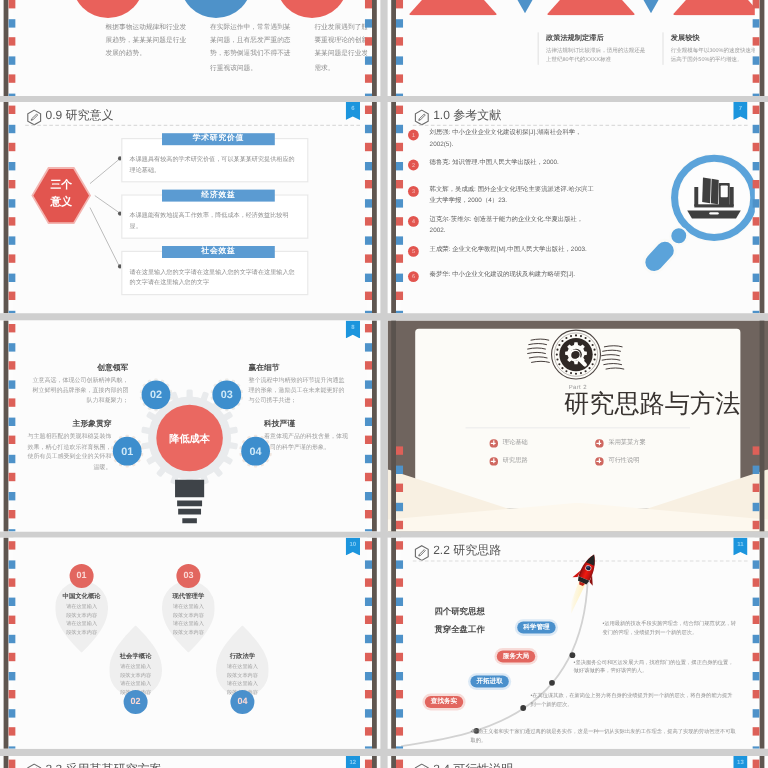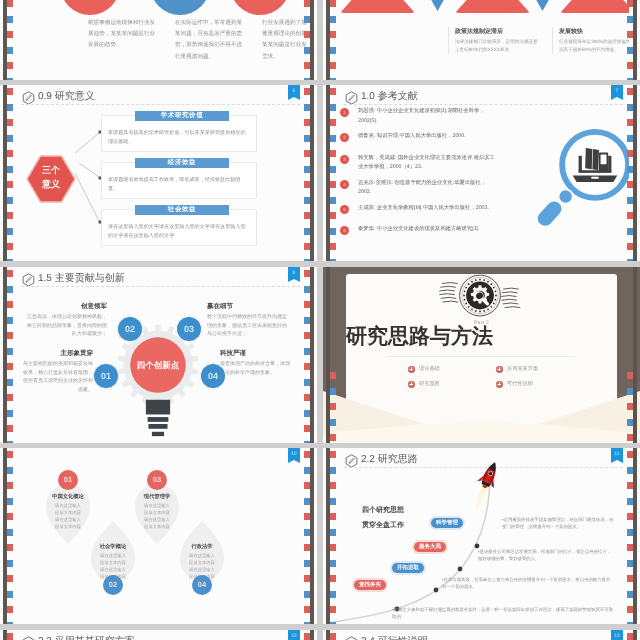--- a/index.html
+++ b/index.html
@@ -32,21 +32,21 @@
 .hrule{position:absolute;left:0;right:0;top:14px;height:0;border-top:1px dashed #dcdcdc;}
 .bookmark{position:absolute;right:6px;top:0px;width:12px;height:15px;z-index:3;
   background:#1c95dd;clip-path:polygon(0 0,100% 0,100% 100%,50% 80%,0 100%);
   color:#8fd0f5;font-size:5px;text-align:center;line-height:12px;font-weight:bold;}
 
 
 .s13 .card{position:absolute;left:90px;width:154px;height:35px;border:1px solid #e9e9e9;background:#fff;}
 .s13 .caphdr{position:absolute;left:33px;width:94px;height:10px;background:#5b9bd2;
   color:#fff;font-size:6.5px;font-weight:bold;text-align:center;line-height:10px;letter-spacing:.6px;}
 .s13 .captxt{position:absolute;left:6px;right:6px;top:13px;font-size:5.1px;color:#8d8d8d;line-height:1.8;}
-.hexred{position:absolute;left:13px;top:70px;width:54px;height:48px;}
+.hexred{position:absolute;left:13px;top:54px;width:54px;height:48px;}
 .hexred .lbl{position:absolute;left:0;right:0;top:9px;text-align:center;color:#fff;
   font-size:9px;font-weight:bold;line-height:1.5;}
 
 
 .s15 .lbl{position:absolute;font-size:5px;color:#9a9a9a;line-height:1.7;}
 .s15 .lbl b{font-size:6.5px;color:#4a4a4a;display:block;margin-bottom:1px;}
 .s15 .num{position:absolute;width:32px;height:32px;z-index:3;}
 .s15 .ncir{position:absolute;left:4px;top:4px;width:24px;height:24px;border-radius:50%;
   background:#3d8ecd;color:#cfe9f8;font-size:9px;font-weight:bold;text-align:center;line-height:24px;}
 
@@ -70,22 +70,22 @@
   color:#f6c8c5;font-size:4.5px;text-align:center;line-height:9px;}
 .reftx{display:block;margin-left:18px;width:137px;font-size:5.3px;color:#5f5f5f;line-height:1.85;}
 .magnifier{position:absolute;right:-5px;top:41px;width:110px;height:110px;z-index:4;}
 .mg-inner{position:absolute;left:46px;top:18px;}
 
 
 .sec{position:absolute;inset:0;background:#6f645e;overflow:hidden;}
 .sec .card{position:absolute;left:23px;right:23px;top:7px;height:150px;background:#fcfbf7;
   border-radius:3px;z-index:2;}
 .stamp{position:absolute;left:90px;top:0px;}
-.secttl{position:absolute;left:0;right:0;top:51px;text-align:left;font-size:21px;
-  font-weight:bold;color:#383330;letter-spacing:0px;line-height:1.1;}
+.secttl{position:absolute;left:0;right:0;top:51px;text-align:right;font-size:21px;
+  font-weight:normal;color:#383330;letter-spacing:0px;line-height:1.1;}
 .part{position:absolute;left:0;right:0;top:46px;text-align:center;font-size:5px;color:#9a9a9a;
   font-family:"Liberation Sans",sans-serif;letter-spacing:.3px;}
 .secrule{position:absolute;left:42px;right:42px;top:82px;border-top:1px solid #ededed;}
 .bullets{position:absolute;left:62px;right:40px;top:91px;height:30px;}
 .bul{position:absolute;font-size:5.2px;color:#9b9b9b;white-space:nowrap;}
 .buldot{position:absolute;width:6.5px;height:6.5px;border-radius:50%;background:#cf675f;}
 .buldot::before{content:'';position:absolute;left:2.8px;top:1.2px;width:1px;height:4.2px;background:#fff;}
 .buldot::after{content:'';position:absolute;left:1.2px;top:2.8px;width:4.2px;height:1px;background:#fff;}
 .envL{position:absolute;left:0;bottom:0;width:159px;height:52px;z-index:3;
   background:#f8f0e2;clip-path:polygon(0 0,0 100%,100% 100%);}
@@ -380,31 +380,20 @@
           <i class="sr" style="top:127px"></i>
           <i class="sb" style="top:142.5px"></i>
           <i class="sr" style="top:158px"></i>
           <i class="sb" style="top:173.5px"></i>
         </div>
       </div>
 </div>
 
 <div class="slide r2 c0 s15">
   <div class="body">
-    <div class="hd">
-      <span class="hexico">
-        <svg viewBox="0 0 28 30" width="13" height="14">
-          <path d="M14 1.6 L25.5 8.1 L25.5 21.4 L14 28 L2.5 21.4 L2.5 8.1 Z" fill="none" stroke="#6a6a6a" stroke-width="2"></path>
-          <path d="M18.4 8.6 L20.2 10.4 L11.4 19.2 L8.6 20.0 L9.4 17.2 Z" fill="none" stroke="#6a6a6a" stroke-width="1.6" stroke-linejoin="round"></path>
-          <path d="M9.5 17.4 L11.3 19.2" stroke="#6a6a6a" stroke-width="1.2"></path>
-        </svg>
-      </span>
-      <span class="htitle">1.5 主要贡献与创新</span>
-      <span class="hrule"></span>
-    </div>
     <div class="bookmark">8</div>
 
     <div class="bulb">
       <svg viewBox="0 0 120 150" width="104" height="130">
         <g class="gearteeth" fill="#e9ebed">
               <rect x="57" y="5.18" width="6" height="11" rx="1.5" transform="rotate(0 60 52)"></rect>
               <rect x="57" y="5.18" width="6" height="11" rx="1.5" transform="rotate(20 60 52)"></rect>
               <rect x="57" y="5.18" width="6" height="11" rx="1.5" transform="rotate(40 60 52)"></rect>
               <rect x="57" y="5.18" width="6" height="11" rx="1.5" transform="rotate(60 60 52)"></rect>
               <rect x="57" y="5.18" width="6" height="11" rx="1.5" transform="rotate(80 60 52)"></rect>
@@ -422,21 +411,21 @@
               <rect x="57" y="5.18" width="6" height="11" rx="1.5" transform="rotate(320 60 52)"></rect>
               <rect x="57" y="5.18" width="6" height="11" rx="1.5" transform="rotate(340 60 52)"></rect>
             </g>
         <circle cx="60" cy="52" r="40" fill="#e9ebed"></circle>
         <circle cx="60" cy="52" r="32" fill="#ea6861"></circle>
         <path d="M46 92 h28 v17 h-28 z" fill="#3e4348"></path>
         <path d="M48 112 h24 v5.5 h-24 z" fill="#3e4348"></path>
         <path d="M49 120 h22 v5.5 h-22 z" fill="#3e4348"></path>
         <path d="M53 129 h14 v5 h-14 z" fill="#3e4348"></path>
       </svg>
-      <span class="bulblbl">四个创新点</span>
+      <span class="bulblbl">降低成本</span>
     </div>
 
     <div class="num" style="left:103px;top:46px">
       <svg class="ngear" viewBox="0 0 40 40" width="32" height="32">
             <g class="gearteeth" fill="#ecebe8">
               <rect x="18.3" y="2.9" width="3.4" height="5" rx="0.85" transform="rotate(0 20 20)"></rect>
               <rect x="18.3" y="2.9" width="3.4" height="5" rx="0.85" transform="rotate(25.714285714285715 20 20)"></rect>
               <rect x="18.3" y="2.9" width="3.4" height="5" rx="0.85" transform="rotate(51.42857142857143 20 20)"></rect>
               <rect x="18.3" y="2.9" width="3.4" height="5" rx="0.85" transform="rotate(77.14285714285714 20 20)"></rect>
               <rect x="18.3" y="2.9" width="3.4" height="5" rx="0.85" transform="rotate(102.85714285714286 20 20)"></rect>

